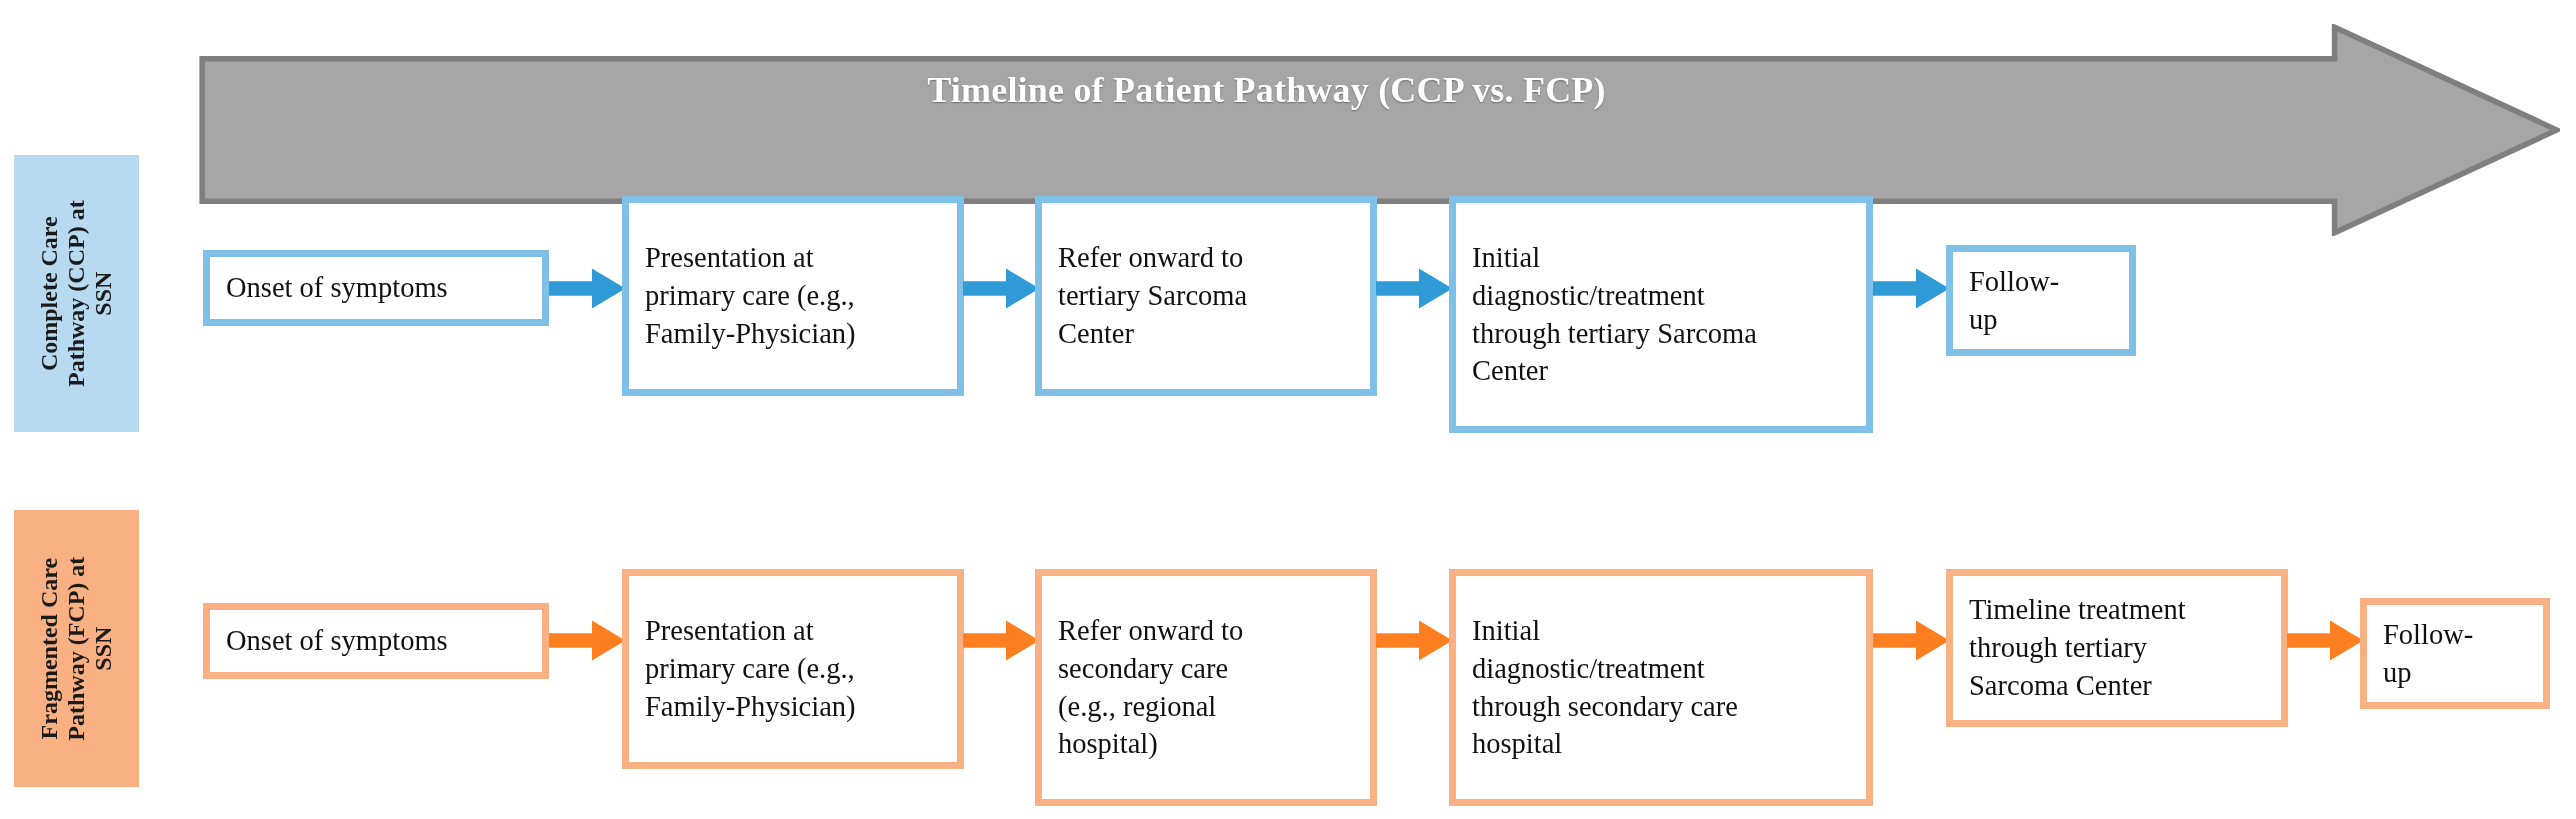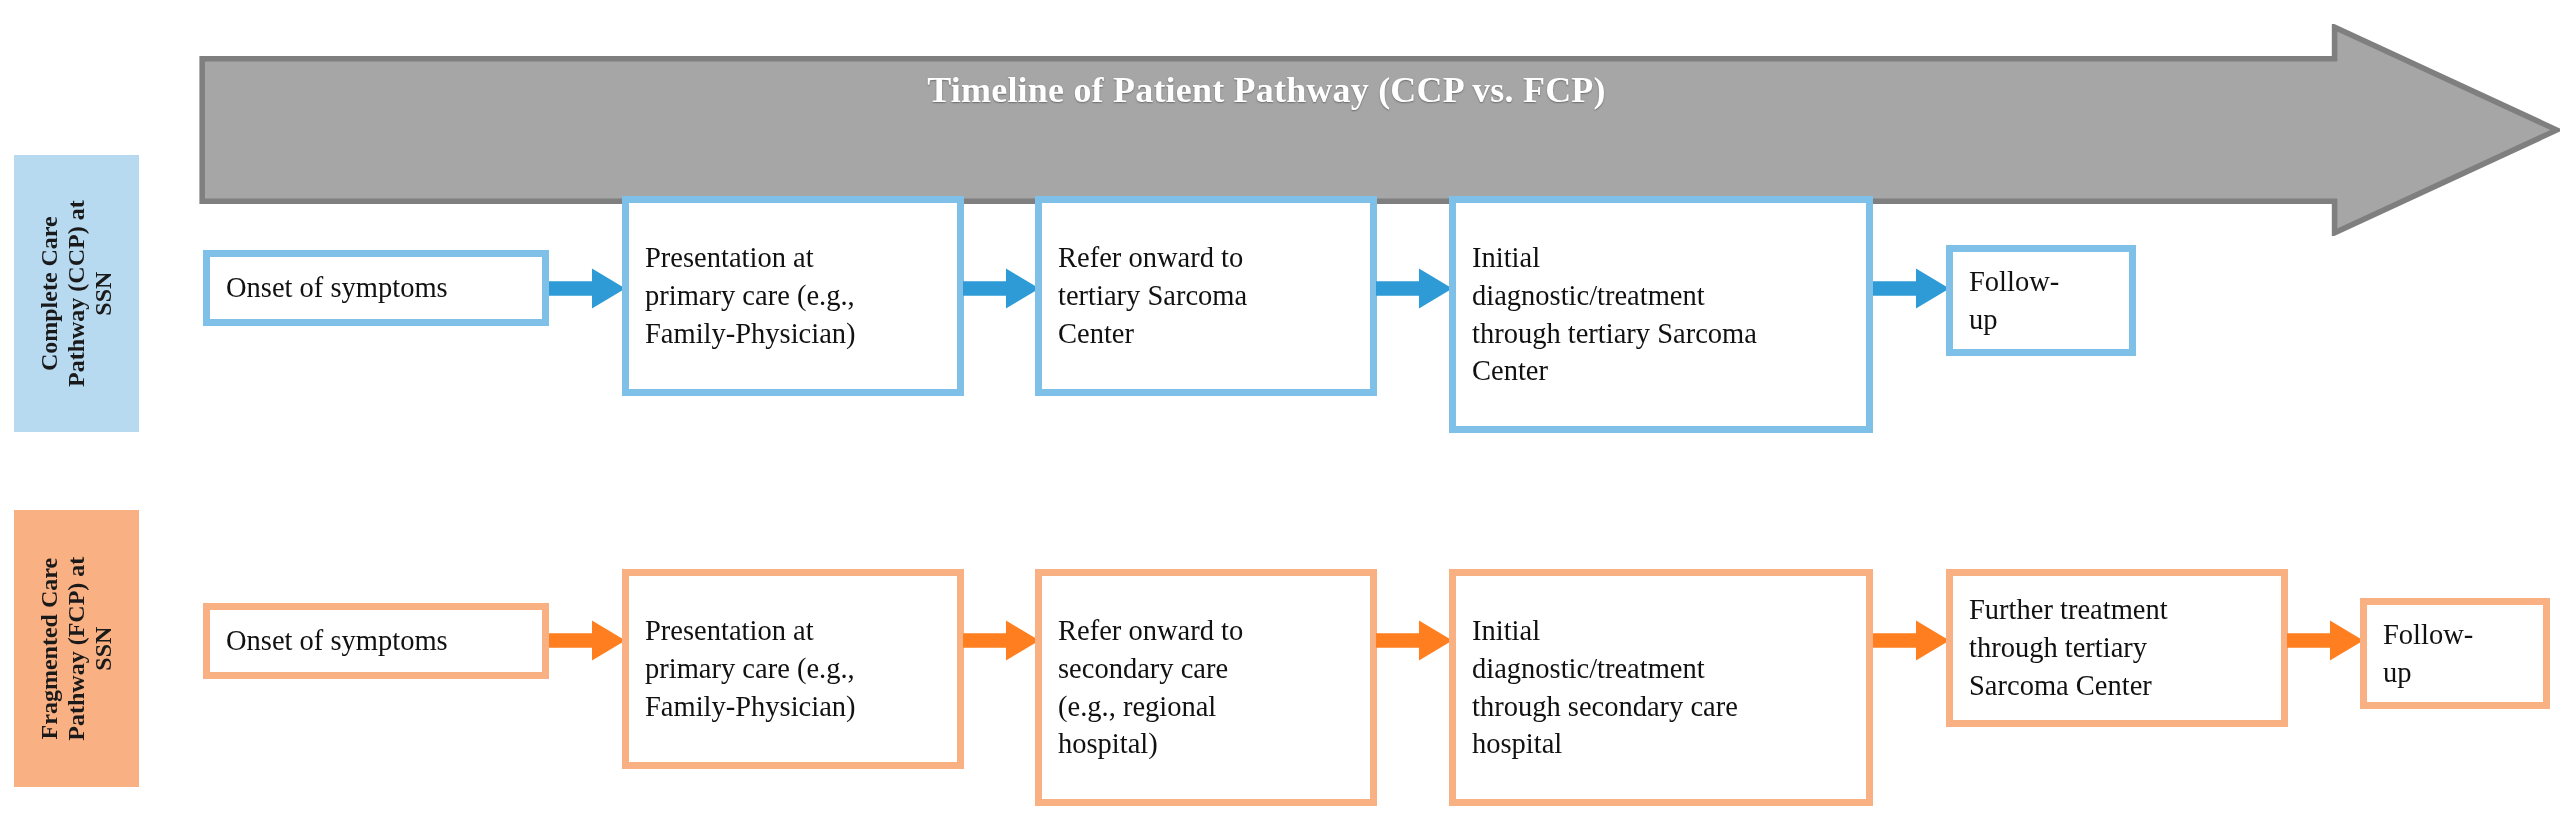--- a/index.html
+++ b/index.html
@@ -237,21 +237,21 @@
 hospital</span>
     </div>
 
     <div class="conn" style="left:1873px; top:619px; width:78px;">
       <svg viewBox="0 0 98 54" preserveAspectRatio="none" aria-hidden="true">
         <polygon points="0,18 54,18 54,2 96,27 54,52 54,36 0,36" fill="#FF7F20"></polygon>
       </svg>
     </div>
 
     <div class="node" style="left:1946px; top:569px; width:342px; height:158px;">
-      <span class="txt">Further treatment
+      <span class="txt">Timeline treatment
 through tertiary
 Sarcoma Center</span>
     </div>
 
     <div class="conn" style="left:2287px; top:619px; width:78px;">
       <svg viewBox="0 0 98 54" preserveAspectRatio="none" aria-hidden="true">
         <polygon points="0,18 54,18 54,2 96,27 54,52 54,36 0,36" fill="#FF7F20"></polygon>
       </svg>
     </div>
 

